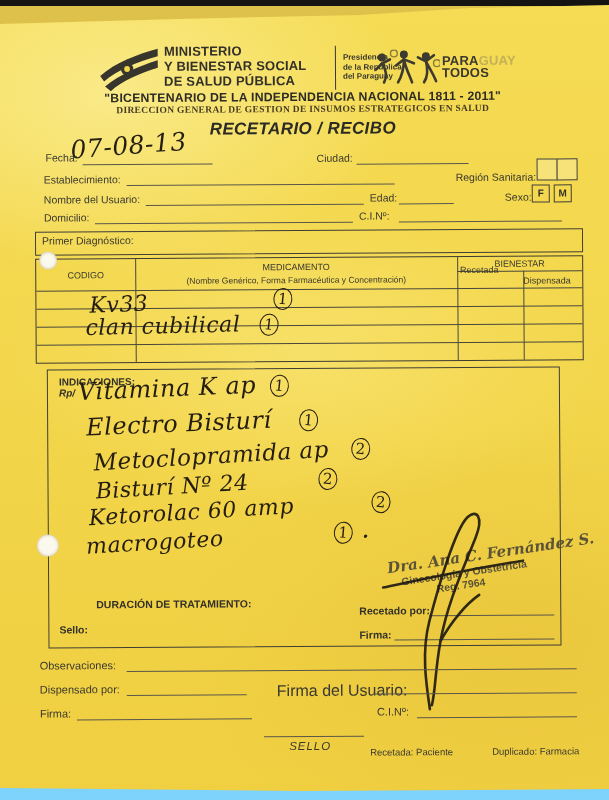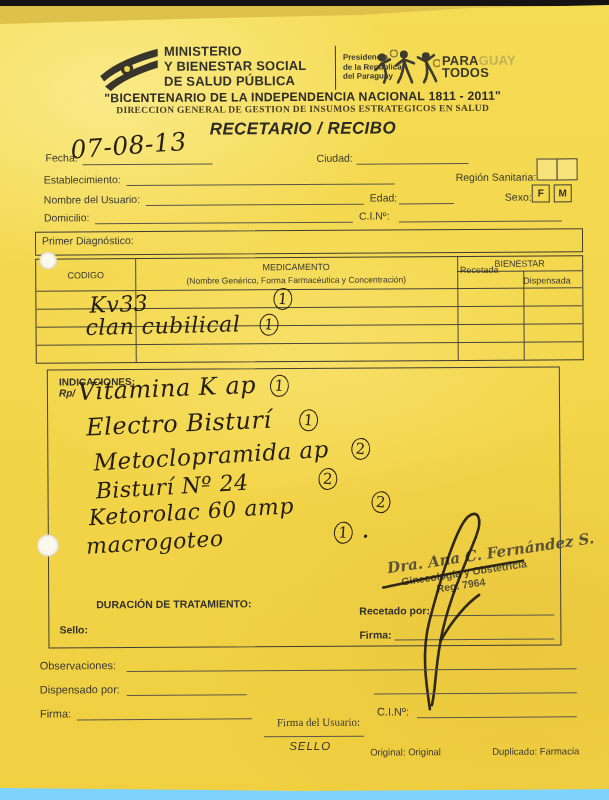--- a/index.html
+++ b/index.html
@@ -189,31 +189,31 @@
         <path d="M12 96 C 42 90 92 79 152 70"></path>
         <path d="M69 150 C 80 130 96 112 108 104"></path>
       </g>
     </svg>
 
     <span class="abs lbl" style="left:38px;top:658px;font-size:11px;">Observaciones:</span>
     <div class="abs fline" style="left:125px;top:670px;width:450px;"></div>
 
     <span class="abs lbl" style="left:38px;top:682px;font-size:11px;">Dispensado por:</span>
     <div class="abs fline" style="left:125px;top:694px;width:120px;"></div>
-    <span class="abs lbl" style="left:275px;top:716px;font-size:11px;font-family:Liberation Serif, serif;">Firma del Usuario:</span>
+    <span class="abs lbl" style="left:275px;top:682px;font-size:16px;">Firma del Usuario:</span>
     <div class="abs fline" style="left:372px;top:694px;width:203px;"></div>
 
     <span class="abs lbl" style="left:38px;top:706px;font-size:11px;">Firma:</span>
     <div class="abs fline" style="left:75px;top:718px;width:175px;"></div>
     <span class="abs lbl" style="left:375px;top:706px;font-size:11px;">C.I.Nº:</span>
     <div class="abs fline" style="left:415px;top:718px;width:160px;"></div>
 
     <div class="abs fline" style="left:262px;top:736px;width:100px;"></div>
     <span class="abs lbl" style="left:287px;top:740px;font-style:italic;font-size:11.5px;letter-spacing:1px;">SELLO</span>
-    <span class="abs small" style="left:368px;top:747px;">Original: Original</span>
+    <span class="abs small" style="left:368px;top:747px;">Recetada: Paciente</span>
     <span class="abs small" style="left:490px;top:747px;">Duplicado: Farmacia</span>
 
     <div class="hole" style="left:40px;top:250px;width:18px;height:18px;"></div>
     <div class="hole" style="left:36px;top:533px;width:22px;height:22px;"></div>
 
   </div>
   </div>
 </div>
 
 </body></html>

